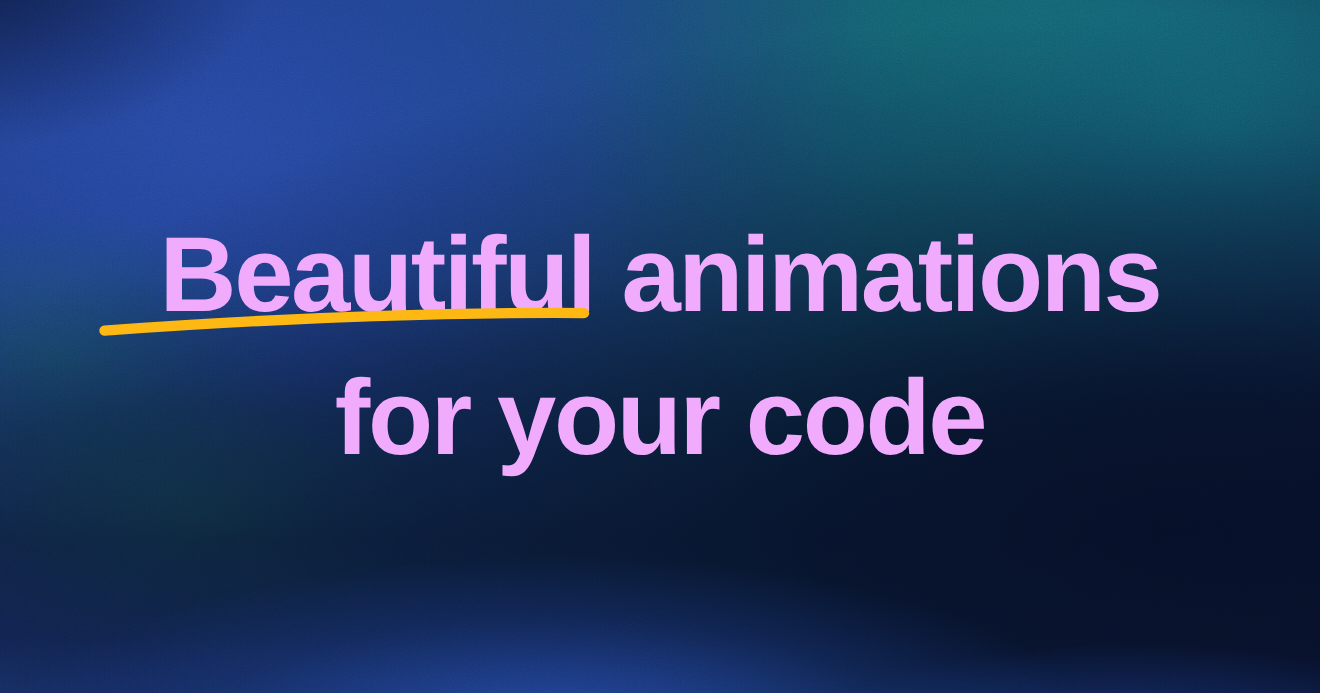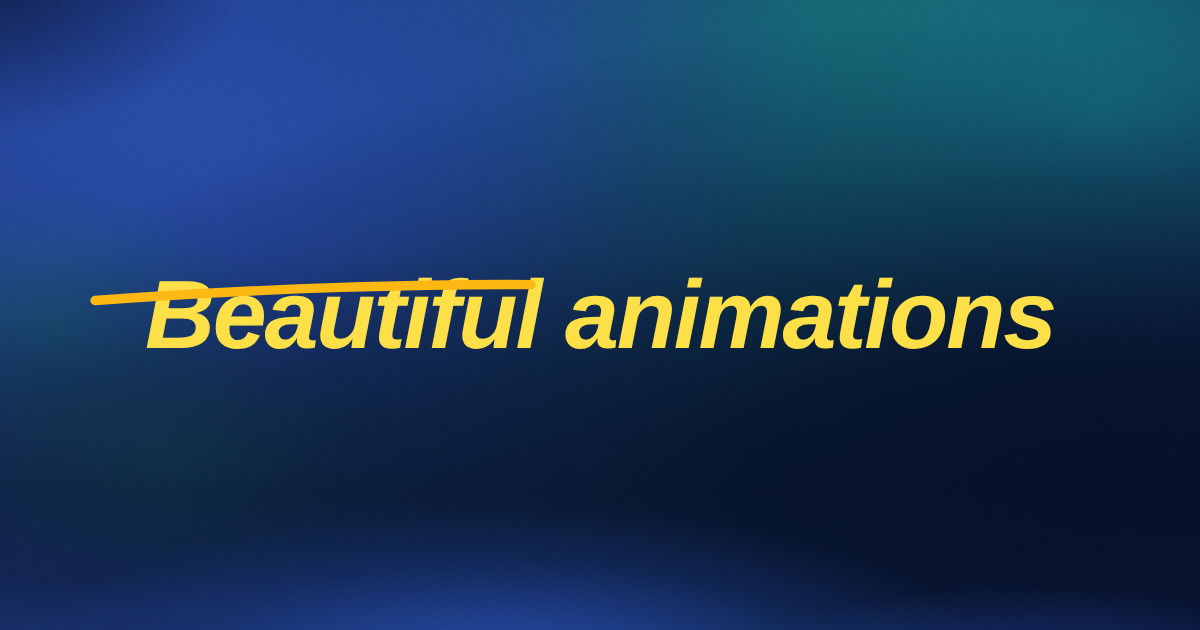--- a/index.html
+++ b/index.html
@@ -162,29 +162,28 @@
     z-index: 5;
     display: flex;
     flex-direction: column;
     align-items: center;
     justify-content: center;
     text-align: center;
   }
 
   .headline-line {
     position: relative;
-    color: #fde047;
+    color: #f0abfc;
     font-family: "Liberation Sans", sans-serif;
     font-weight: bold;
     font-size: 97px;
     line-height: 130px;
     letter-spacing: -2.2px;
     white-space: nowrap;
     text-rendering: geometricPrecision;
-    font-style: italic;
   }
 
   #headline-line-1 { margin-bottom: 0px; }
   #headline-line-2 { margin-top: 0px; }
 
   
   #headline-underline {
     position: absolute;
     left: 90px;
     top: 276px;
@@ -226,20 +225,21 @@
       <filter id="grainFilter2">
         <feTurbulence type="fractalNoise" baseFrequency="1.1" numOctaves="2" stitchTiles="stitch"></feTurbulence>
         <feColorMatrix type="saturate" values="0"></feColorMatrix>
       </filter>
       <rect width="1200" height="630" filter="url(#grainFilter2)"></rect>
     </svg>
   </div>
 
   <div id="headline" style="color: rgb(255, 255, 255);">
     <div class="headline-line" id="headline-line-1">Beautiful animations</div>
+    <div class="headline-line" id="headline-line-2">for your code</div>
   </div>
 
   <div id="headline-underline">
     <svg xmlns="http://www.w3.org/2000/svg" viewBox="0 0 446 30" preserveAspectRatio="none">
       <path id="underline-path" d="M 5 24.5 C 70 19.8, 170 14.0, 250 11.4 C 330 8.9, 398 8.2, 441 8.6" fill="none" stroke="#fdb813" stroke-width="9.4" stroke-linecap="round"></path>
     </svg>
   </div>
 
 </div>
 

